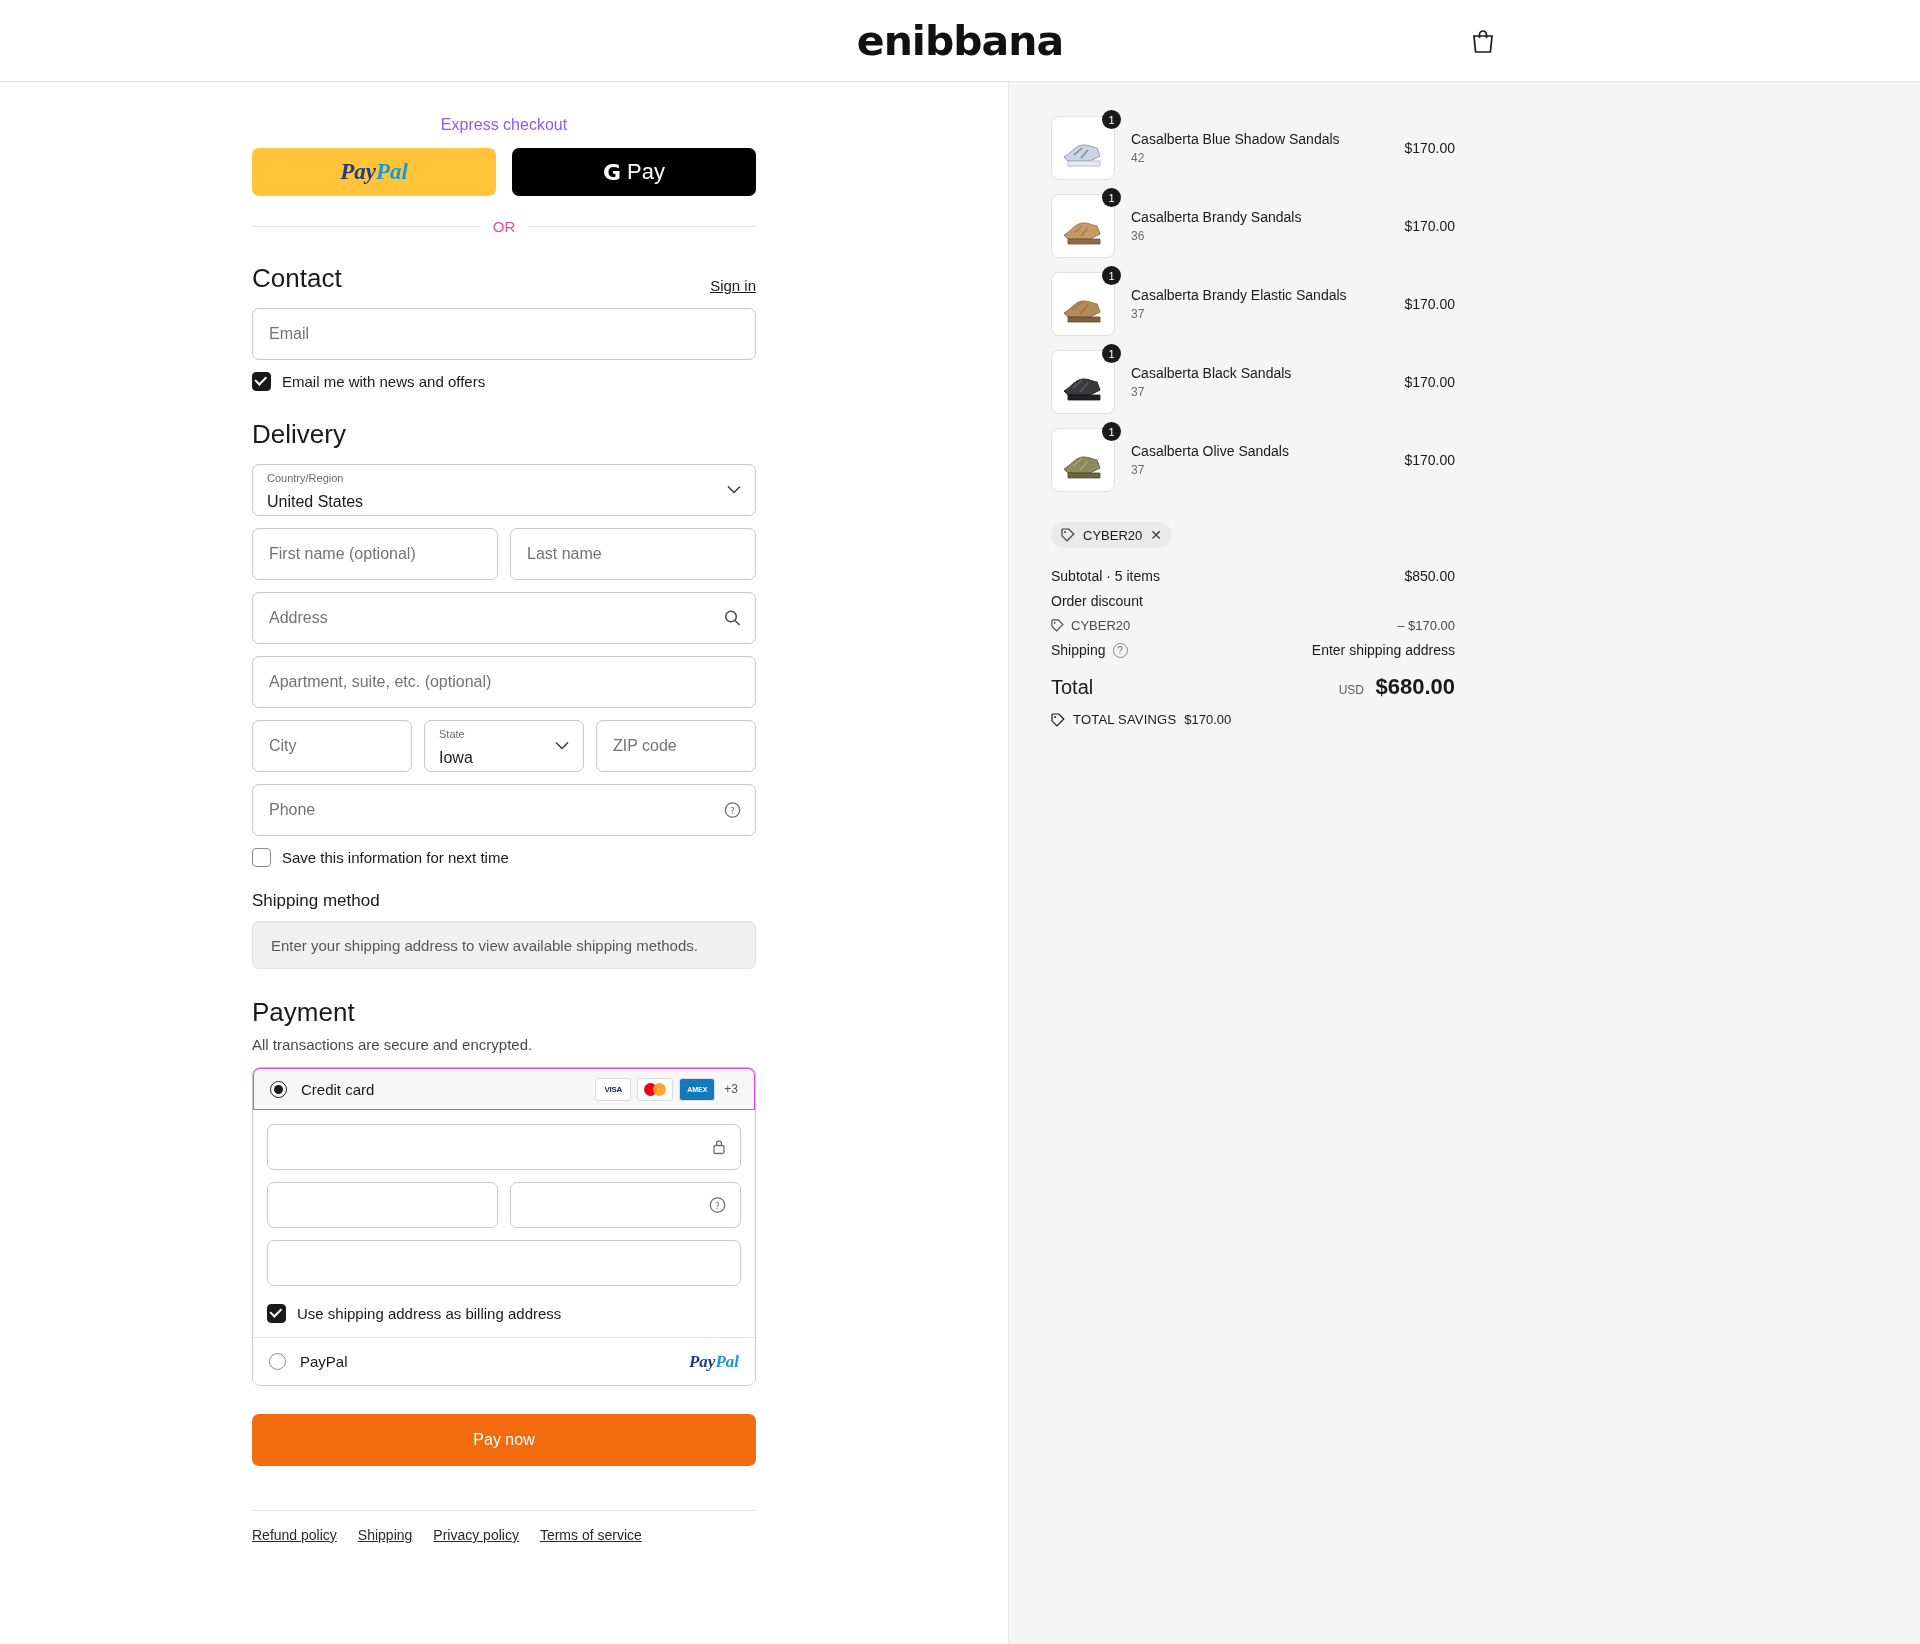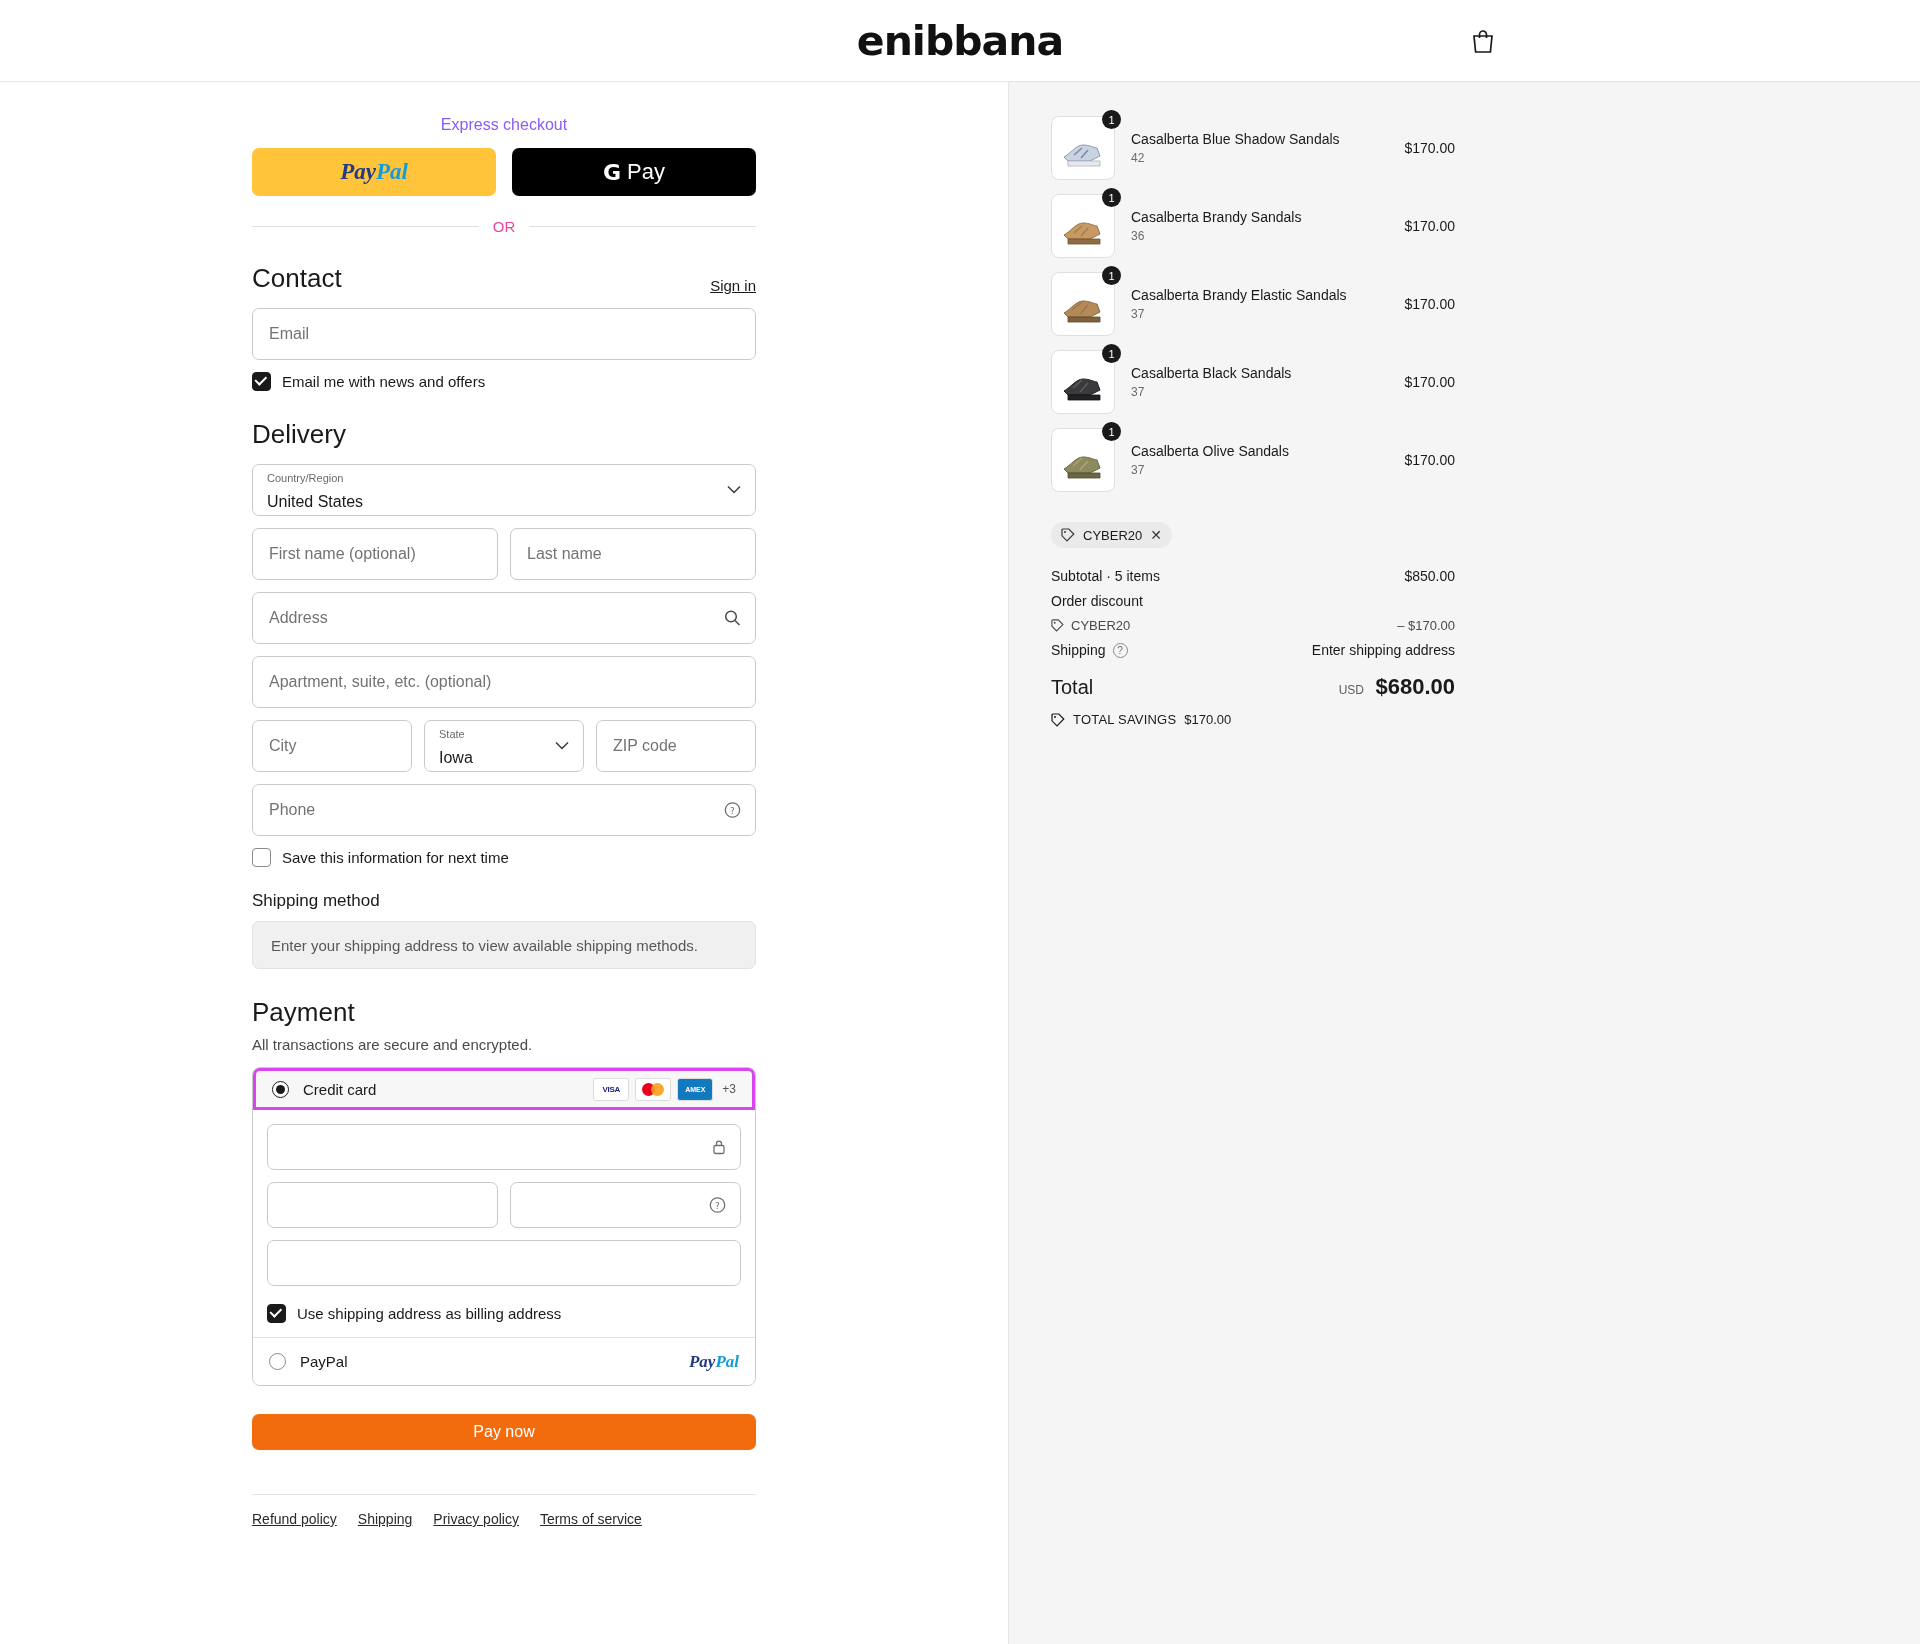--- a/index.html
+++ b/index.html
@@ -101,21 +101,21 @@
   .shipbox {
     background:#f0f0f0; border:1px solid #e2e2e2; border-radius:7px; height:48px;
     display:flex; align-items:center; padding:0 18px; font-size:15px; color:#585858;
   }
 
   
   .pay-sub { font-size:15px; color:#4a4a4a; margin:-6px 0 14px; }
   .paybox { border:1px solid #c9c9c9; border-radius:8px; overflow:hidden; }
   .pay-head {
     height:44px; display:flex; align-items:center; padding:0 16px; gap:14px;
-    background:#f7f7f7; border:4px solid #d946ef; border-radius:8px 8px 0 0; margin:-1px;
+    background:#f7f7f7; border:2px solid #d946ef; border-radius:8px 8px 0 0; margin:-1px;
   }
   .radio { width:17px; height:17px; border-radius:50%; border:1px solid #8a8a8a; background:#fff; flex:none; position:relative; cursor:pointer; }
   .radio.on { border:1px solid #1a1a1a; }
   .radio.on:after { content:""; position:absolute; inset:3px; border-radius:50%; background:#1a1a1a; }
   .pay-head .label { font-size:15px; flex:1; }
   .cards { display:flex; gap:6px; align-items:center; }
   .card {
     width:36px; height:23px; border-radius:3px; border:1px solid #ddd; background:#fff;
     display:flex; align-items:center; justify-content:center; font-size:8px; font-weight:bold;
   }
@@ -134,21 +134,21 @@
   .pay-cb { padding:2px 14px 14px; }
   .pay-foot {
     height:48px; border-top:1px solid #e2e2e2; display:flex; align-items:center;
     padding:0 16px; gap:14px; background:#fff;
   }
   .pay-foot .label { font-size:15px; flex:1; }
   .pp-small { font-family:"Liberation Serif", serif; font-style:italic; font-weight:bold; font-size:17px; }
   .pp-small .a { color:#253b80; } .pp-small .b { color:#179bd7; }
 
   .paynow {
-    margin-top:28px; height:36px; background:#f26c0d; color:#fff; border:none; border-radius:7px;
+    margin-top:28px; height:52px; background:#f26c0d; color:#fff; border:none; border-radius:7px;
     width:100%; font-size:16px; cursor:pointer; font-family:"Liberation Sans", sans-serif;
   }
 
   .footer-links {
     margin-top:44px; padding-top:16px; border-top:1px solid #e4e4e4;
     display:flex; gap:21px; padding-bottom:34px;
   }
   .footer-links a { font-size:14px; color:#2a2a2a; text-decoration:underline; cursor:pointer; }
 
   

